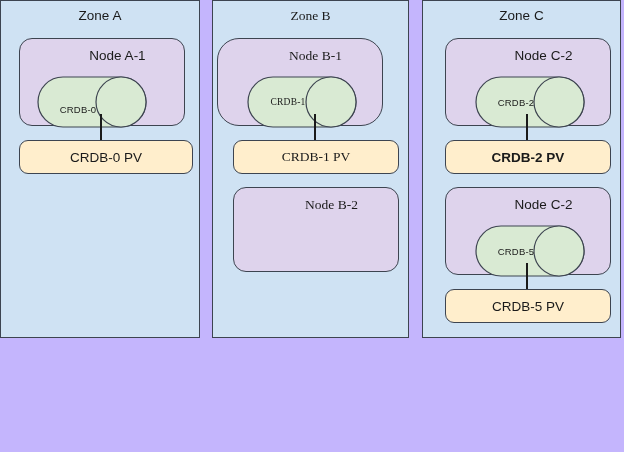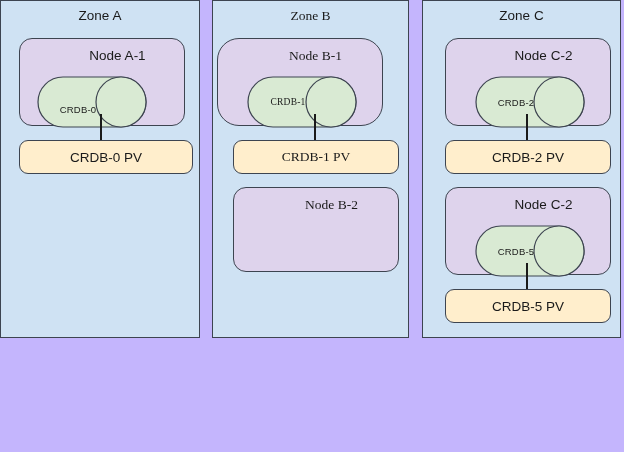--- a/index.html
+++ b/index.html
@@ -152,21 +152,21 @@
         <svg width="110" height="52" viewBox="0 0 110 52">
           <path d="M 26,1 L 84,1 A 25,25 0 0 1 84,51 L 26,51 A 25,25 0 0 1 26,1 Z" fill="#d9ead3" stroke="#3d4450" stroke-width="1.2"></path>
           <circle cx="84" cy="26" r="25" fill="#d9ead3" stroke="#3d4450" stroke-width="1.2"></circle>
         </svg>
         <div class="cyl-label">CRDB-2</div>
       </div>
     </div>
 
     <div class="conn" style="left:103px; top:113px; height:27px;"></div>
 
-    <div class="pv" style="left:22px; top:139px; width:166px; height:34px;">CRDB-2 PV</div>
+    <div class="pv" style="left:22px; top:139px; width:166px; height:34px;font-weight:bold;">CRDB-2 PV</div>
 
     <div class="node" style="left:22px; top:186px; width:166px; height:88px;">
       <div class="node-title">Node C-2</div>
 
       <div class="cyl" style="left:29px; top:37px; width:110px; height:52px;">
         <svg width="110" height="52" viewBox="0 0 110 52">
           <path d="M 26,1 L 84,1 A 25,25 0 0 1 84,51 L 26,51 A 25,25 0 0 1 26,1 Z" fill="#d9ead3" stroke="#3d4450" stroke-width="1.2"></path>
           <circle cx="84" cy="26" r="25" fill="#d9ead3" stroke="#3d4450" stroke-width="1.2"></circle>
         </svg>
         <div class="cyl-label">CRDB-5</div>

